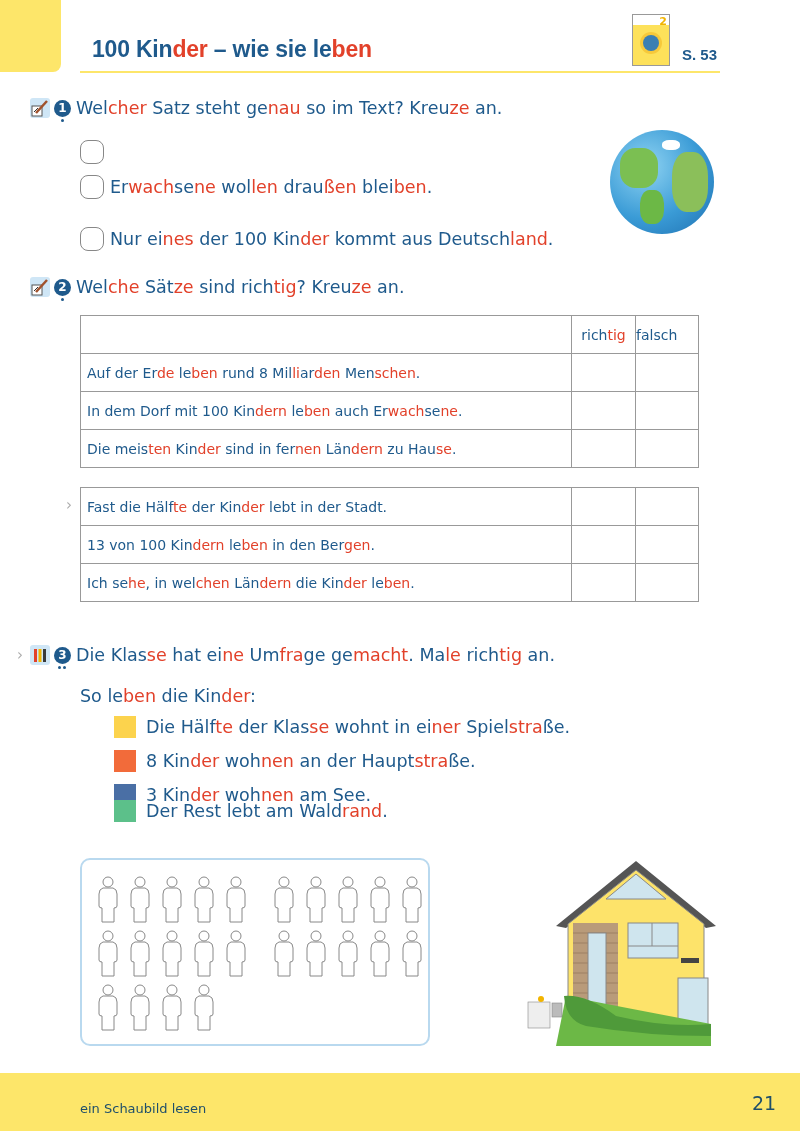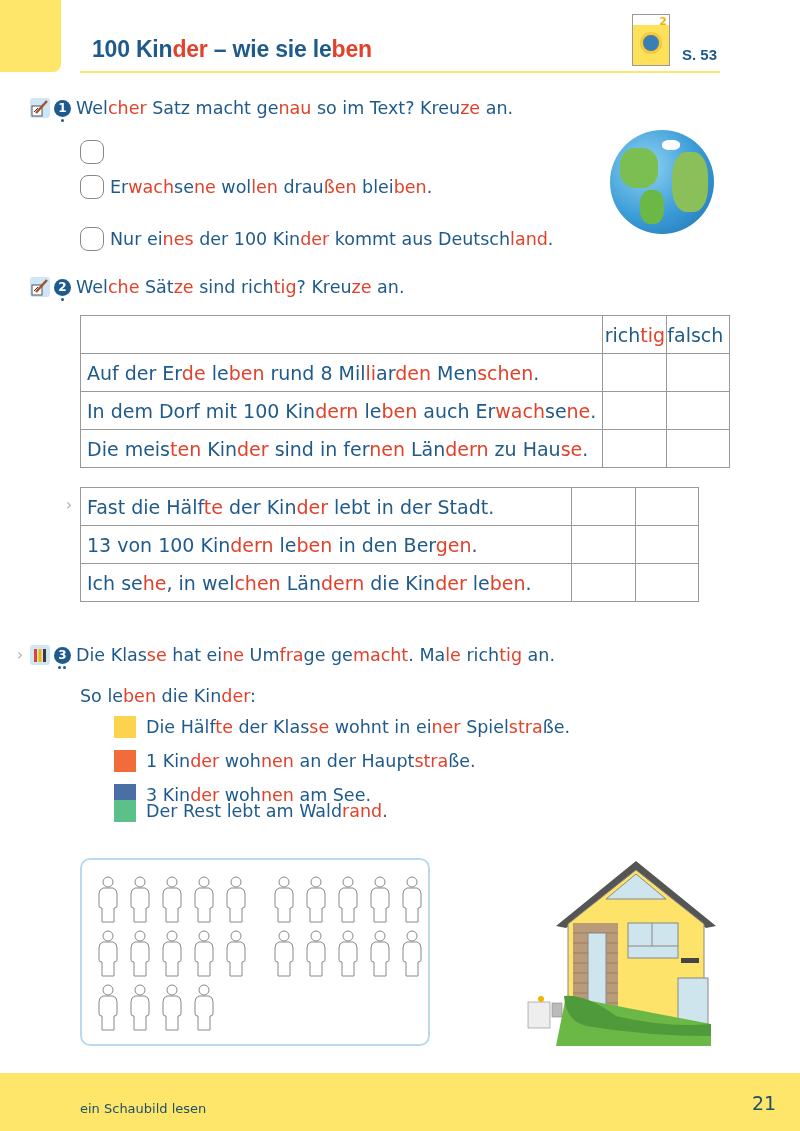--- a/index.html
+++ b/index.html
@@ -17,21 +17,21 @@
   .task-icon svg{position:absolute;left:0;top:0;}
   .task-num{width:17px;height:17px;border-radius:50%;background:#1f5a8c;color:#fff;font-size:12px;font-weight:bold;display:flex;align-items:center;justify-content:center;margin-right:5px;position:relative;}
   .task-num::after{content:"";position:absolute;bottom:-5px;left:7px;width:3px;height:3px;border-radius:50%;background:#1f5a8c;}
   .task-num.dots::after{box-shadow:none;left:4px;width:3px;}
   .task-num.dots::before{content:"";position:absolute;bottom:-5px;left:9px;width:3px;height:3px;border-radius:50%;background:#1f5a8c;}
   .arrow{position:absolute;color:#aaa;font-size:15px;}
   .opt{position:absolute;left:80px;display:flex;align-items:center;font-size:17.5px;white-space:nowrap;}
   .cb{width:24px;height:24px;border:1.5px solid #888;border-radius:8px;box-sizing:border-box;margin-right:6px;cursor:pointer;}
   .globe-img{position:absolute;left:610px;top:130px;width:104px;height:104px;border-radius:50%;background:radial-gradient(circle at 35% 35%,#8fd3f2,#3a9bd6 55%,#1e6fb0 100%);overflow:hidden;}
   .globe-img .land{position:absolute;background:#6cbf4a;border-radius:40%;}
-  table.tf{position:absolute;left:80px;border-collapse:collapse;font-size:19px;}
+  table.tf{position:absolute;left:80px;border-collapse:collapse;font-size:14px;}
   table.tf td{border:1px solid #999;height:37px;padding:0 6px;white-space:nowrap;}
   table.tf td.c{width:63px;text-align:center;padding:0;}
   table.tf td.c2{width:62px;padding:0;}
   table.tf td.s{width:478px;}
   .sub{position:absolute;left:80px;top:686px;font-size:17.5px;}
   .leg{position:absolute;left:80px;display:flex;align-items:center;font-size:17.5px;white-space:nowrap;padding-left:34px;}
   .sw{width:22px;height:22px;margin-right:10px;}
   .people{position:absolute;left:80px;top:858px;width:350px;height:188px;border:2px solid #b9d9ef;border-radius:10px;box-sizing:border-box;}
   .person{position:absolute;width:20px;height:48px;cursor:pointer;}
   .house{position:absolute;left:526px;top:856px;width:190px;height:190px;}
@@ -58,21 +58,21 @@
 <div class="task" style="top:98px;">
   <span class="task-icon">
     <svg width="20" height="20" viewBox="0 0 20 20">
         <rect x="2" y="8" width="10" height="10" fill="#fff" stroke="#555" stroke-width="1"></rect>
         <path d="M4 14 L8 10" stroke="#333" stroke-width="1"></path>
         <path d="M6 15 L17 3" stroke="#a0522d" stroke-width="2.5"></path>
       </svg>
   </span>
   <span class="task-num">1</span>
   <span>
-    <span>Wel</span><span class="r">cher</span><span> Satz macht ge</span><span class="r">nau</span><span> so im Text? Kreu</span><span class="r">ze</span><span> an.</span>
+    <span>Wel</span><span class="r">cher</span><span> Satz steht ge</span><span class="r">nau</span><span> so im Text? Kreu</span><span class="r">ze</span><span> an.</span>
   </span>
 </div>
 
 <div class="opt" style="top:140px;">
   <span class="cb"></span>
 </div>
 <div class="opt" style="top:175px;">
   <span class="cb"></span>
   <span><span>Er</span><span class="r">wach</span><span>se</span><span class="r">ne</span><span> wol</span><span class="r">len</span><span> drau</span><span class="r">ßen</span><span> blei</span><span class="r">ben</span><span>.</span></span>
 </div>
@@ -164,21 +164,21 @@
 </div>
 
 <div class="sub"><span>So le</span><span class="r">ben</span><span> die Kin</span><span class="r">der</span><span>:</span></div>
 
 <div class="leg" style="top:716px;">
   <span class="sw" style="background:#fcd34d;"></span>
   <span><span>Die Hälf</span><span class="r">te</span><span> der Klas</span><span class="r">se</span><span> wohnt in ei</span><span class="r">ner</span><span> Spiel</span><span class="r">stra</span><span>ße.</span></span>
 </div>
 <div class="leg" style="top:750px;">
   <span class="sw" style="background:#f26b3a;"></span>
-  <span><span>1 Kin</span><span class="r">der</span><span> woh</span><span class="r">nen</span><span> an der Haupt</span><span class="r">stra</span><span>ße.</span></span>
+  <span><span>8 Kin</span><span class="r">der</span><span> woh</span><span class="r">nen</span><span> an der Haupt</span><span class="r">stra</span><span>ße.</span></span>
 </div>
 <div class="leg" style="top:784px;">
   <span class="sw" style="background:#4a6fa5;"></span>
   <span><span>3 Kin</span><span class="r">der</span><span> woh</span><span class="r">nen</span><span> am See.</span></span>
 </div>
 <div class="leg" style="top:800px;">
   <span class="sw" style="background:#5cc08a;"></span>
   <span><span>Der Rest lebt am Wald</span><span class="r">rand</span><span>.</span></span>
 </div>
 

